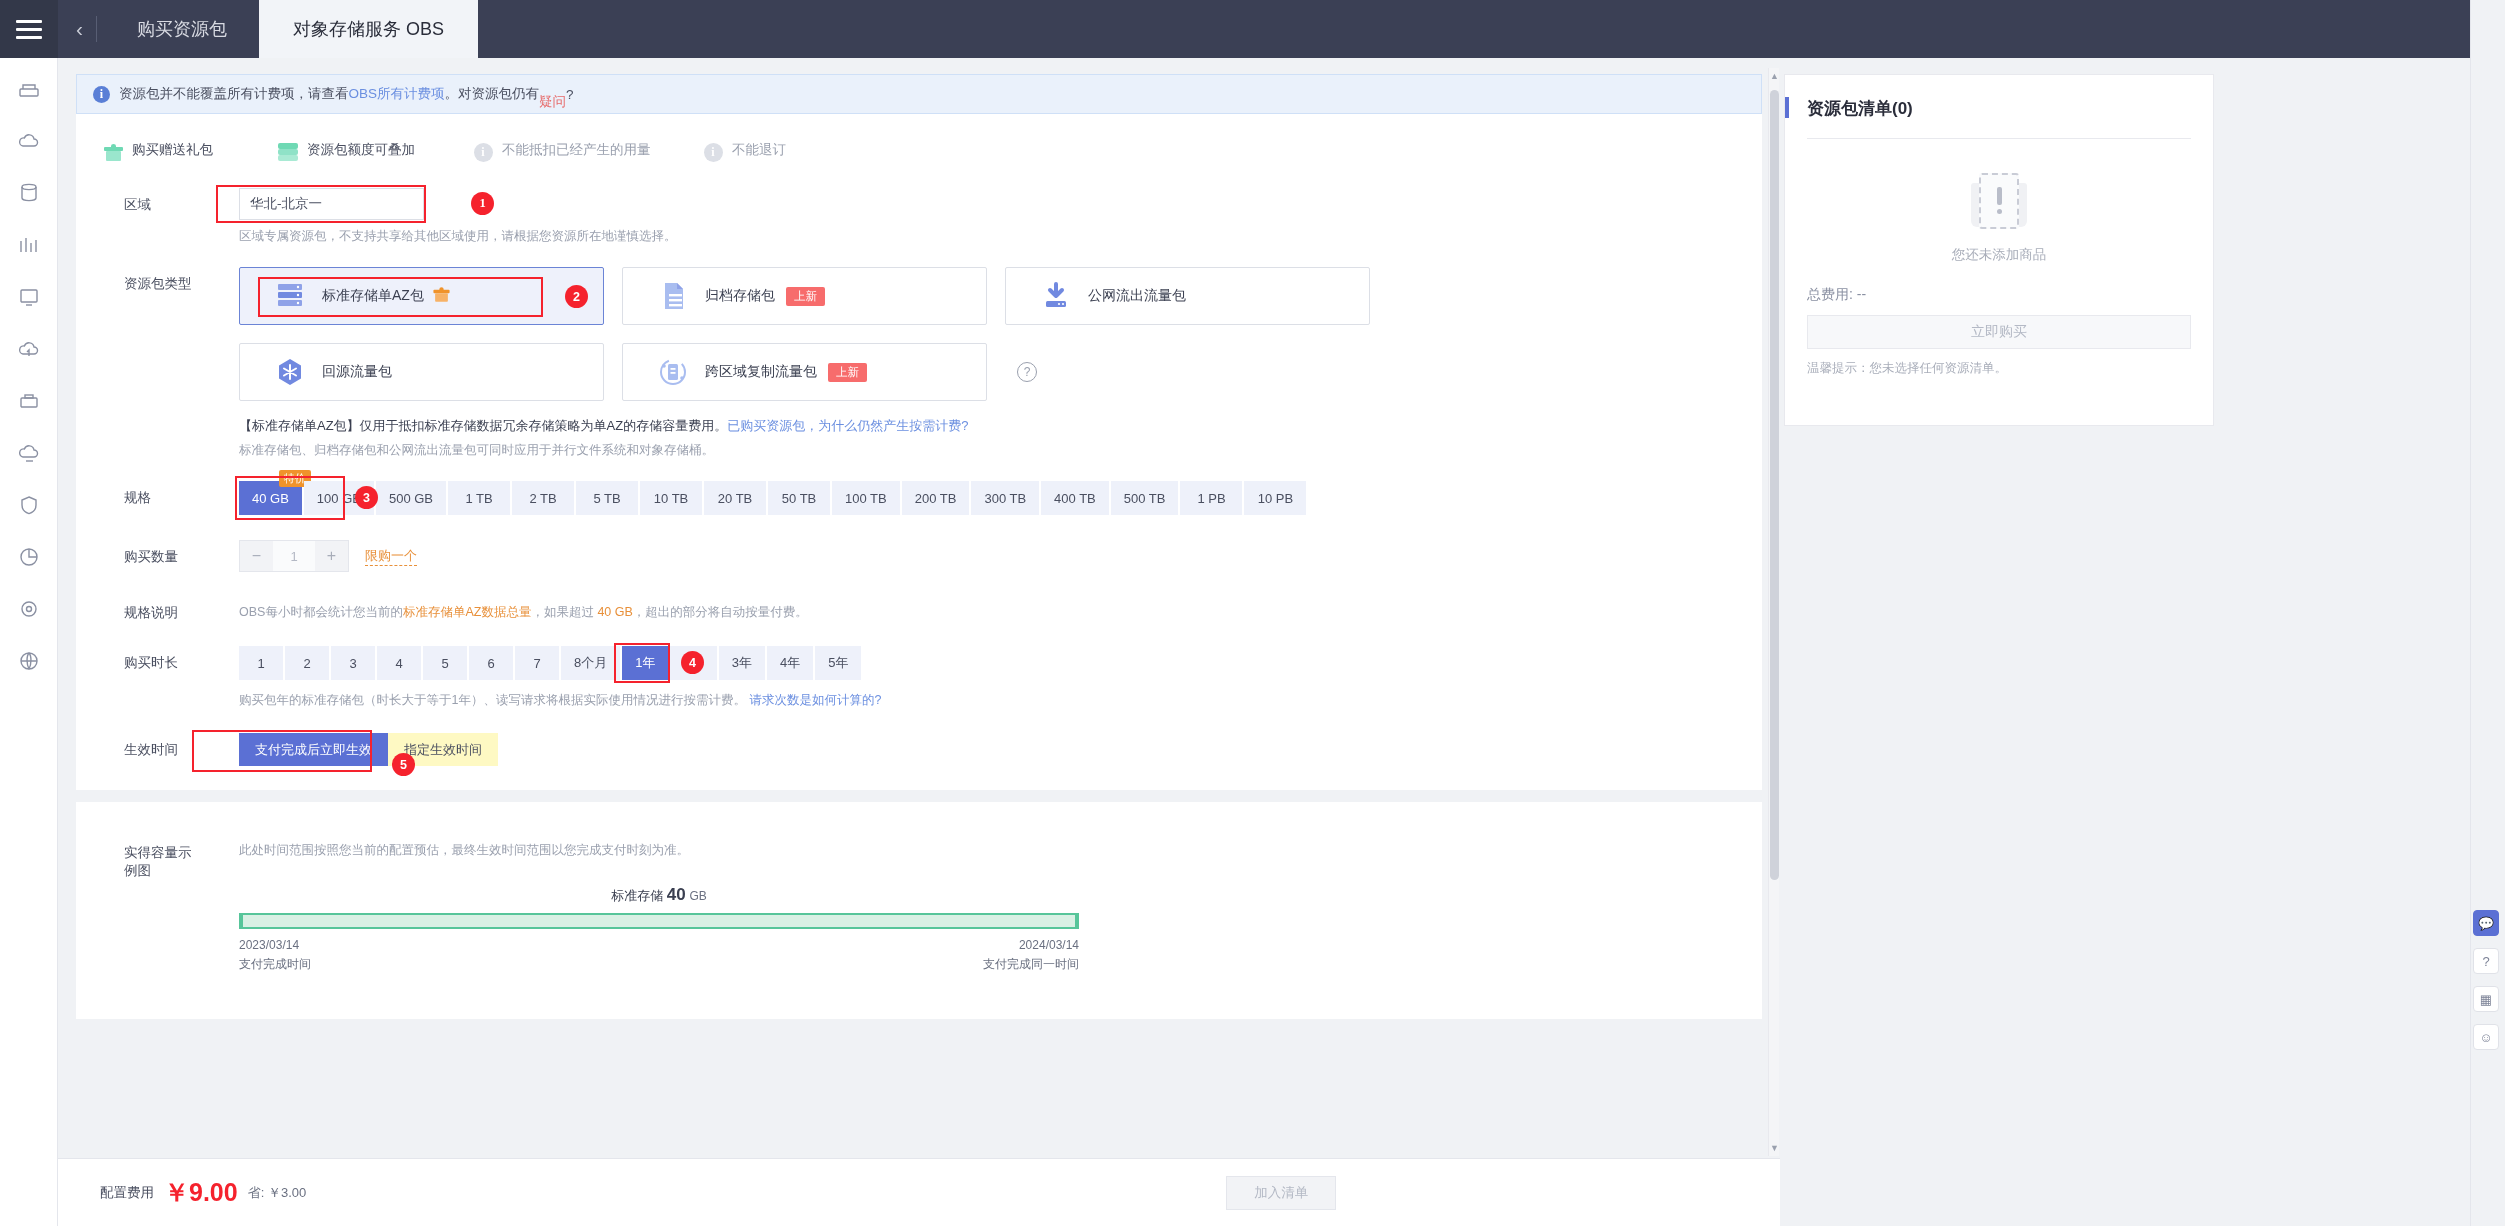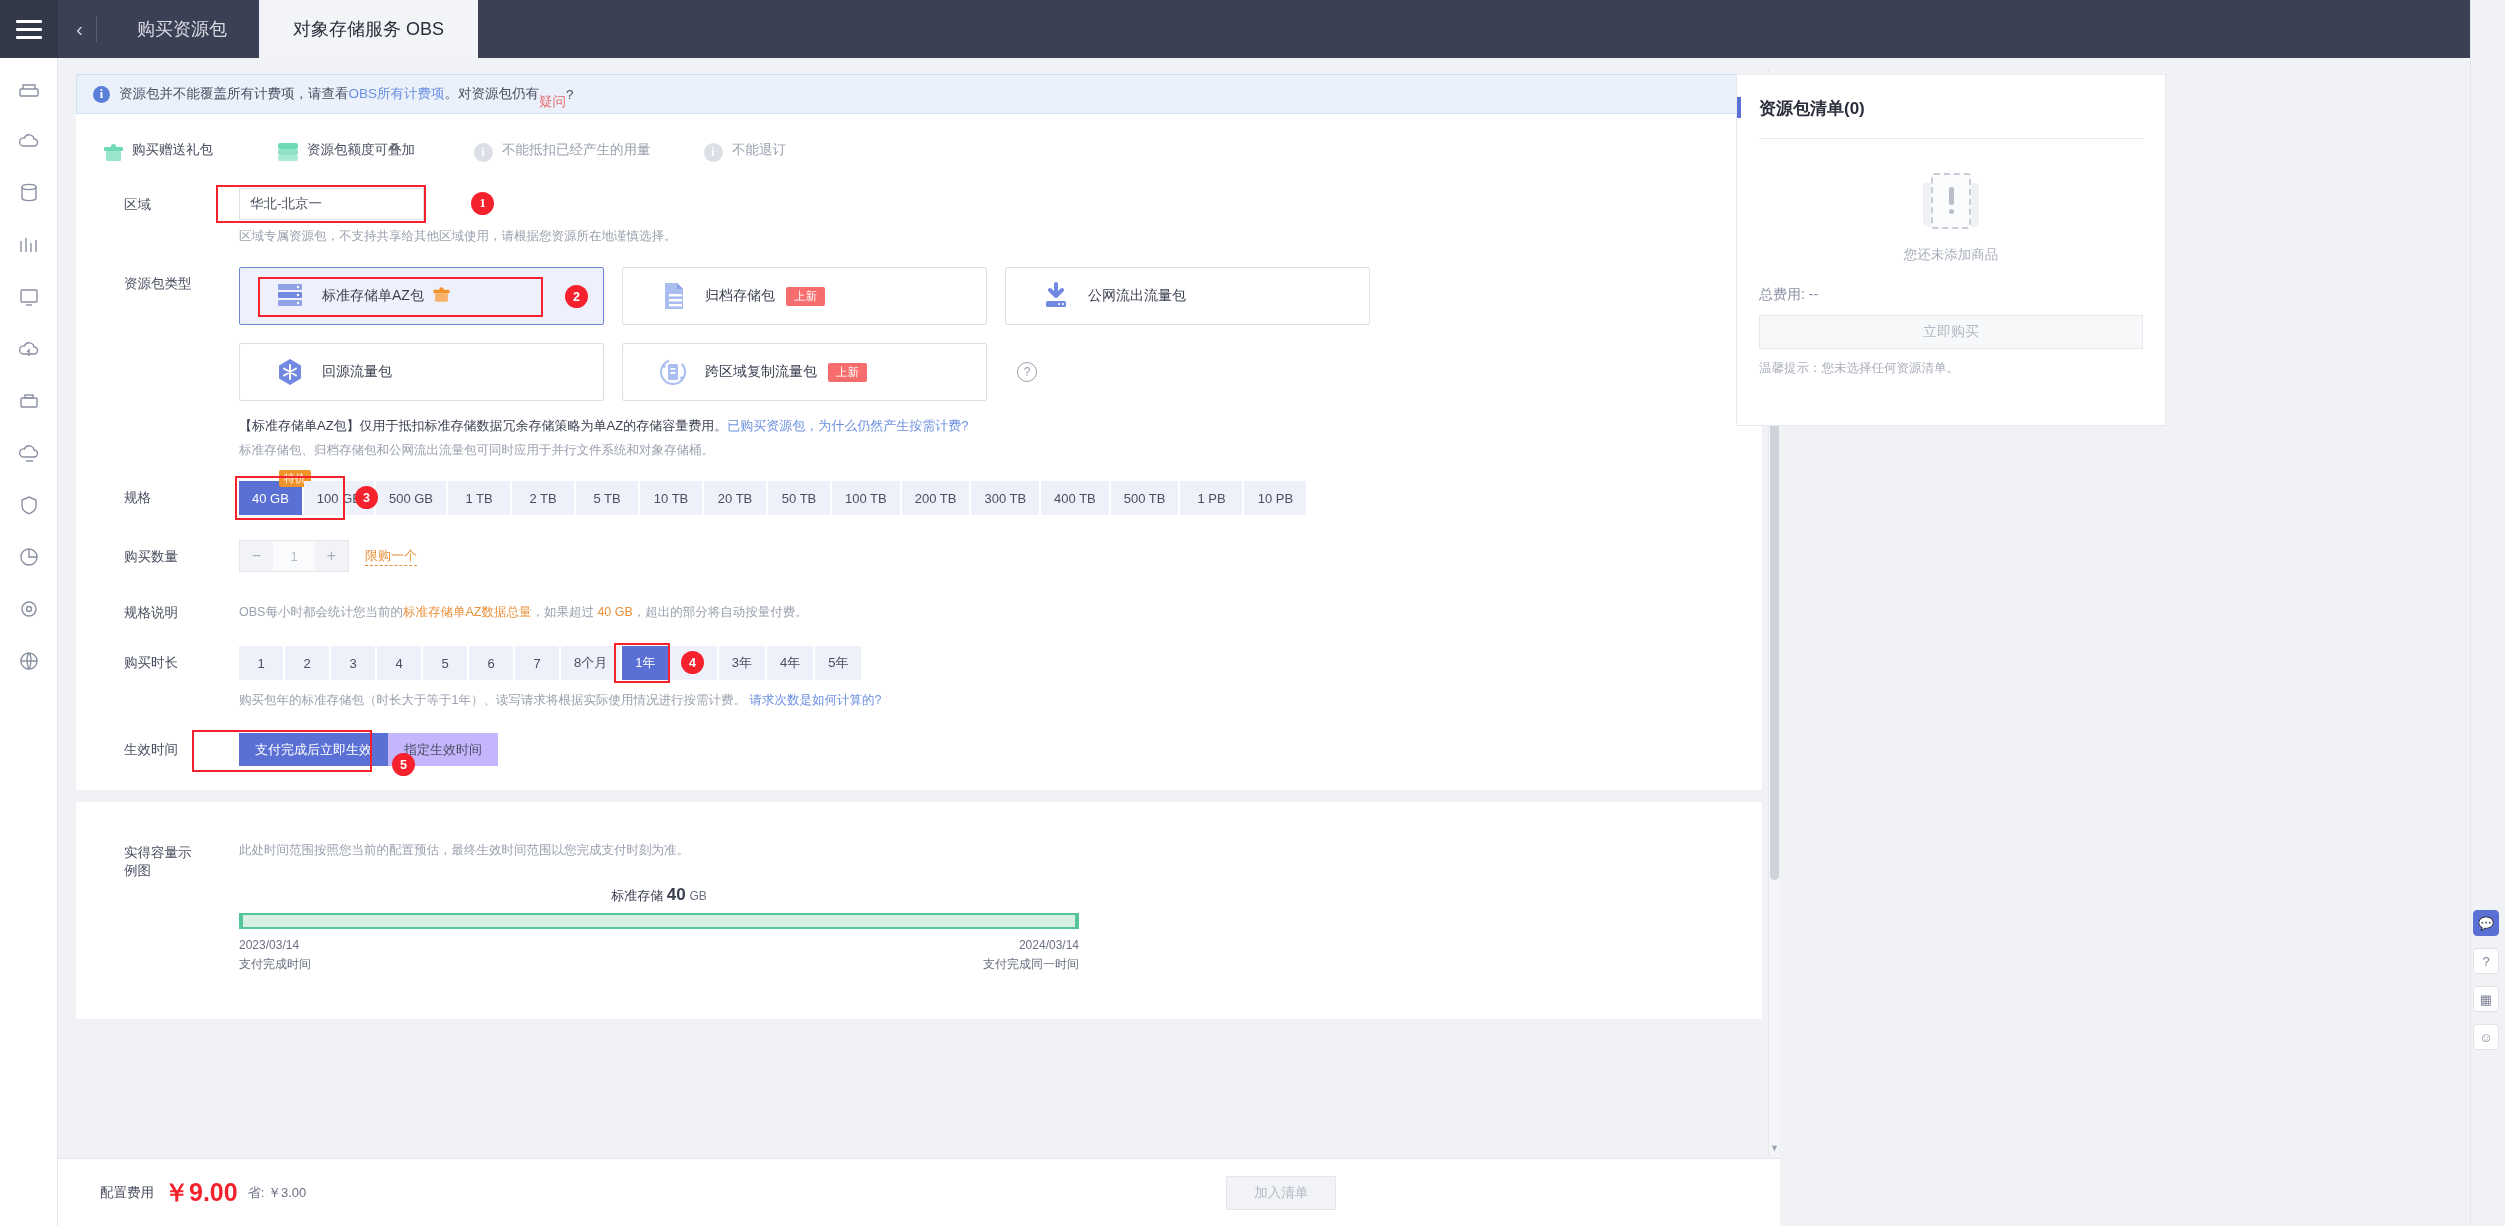--- a/index.html
+++ b/index.html
@@ -125,21 +125,21 @@
   .stepper{ display:flex; height:32px; width:110px; border:1px solid #e4e6ec;}
   .stepper .btn{ width:33px;display:flex;align-items:center;justify-content:center;
     background:#f2f3f6;color:#a8adb9;font-size:16px;cursor:pointer;}
   .stepper .val{ flex:1;display:flex;align-items:center;justify-content:center;
     background:#fafbfc;color:#b4b9c5;font-size:13px;}
   .limit-note{ color:#e8903a; font-size:13px; margin-left:16px; align-self:center;
     border-bottom:1px dashed #e8903a; cursor:pointer;}
   
   .seg{ display:flex; }
   .seg-item{ height:33px;padding:0 16px;display:flex;align-items:center;justify-content:center;
-    background:#c4b5fd;font-size:13px;color:#4a4f60;cursor:pointer;}
+    background:#fef9c3;font-size:13px;color:#4a4f60;cursor:pointer;}
   .seg-item.sel{ background:#5b70d4;color:#fff;}
   
   .chart-card{ background:#fff; margin-top:12px; padding:40px 0 40px 0;}
   .bar-wrap{ margin-top:26px; width:840px; position:relative;}
   .bar-label{ text-align:center; font-size:13px; color:#3a3f50; margin-bottom:8px;}
   .bar-label b{ font-size:17px; font-weight:bold; }
   .bar{ height:16px; background:#d9f0e4; border:2px solid #57c59a; border-left-width:4px; border-right-width:4px;}
   .bar-dates{ display:flex; justify-content:space-between; margin-top:7px; font-size:12px; color:#6a7081; line-height:1.55;}
   .bar-dates .right{ text-align:right;}
   
@@ -149,21 +149,21 @@
   }
   .cost-label{ font-size:13.5px; color:#4a4f60; margin-right:10px;}
   .cost-val{ font-size:25px; color:#f5222d; font-weight:bold;}
   .cost-sub{ font-size:13px; color:#6a7081; margin-left:10px;}
   .addbtn{
     margin-left:auto; width:110px;height:34px;background:#f2f3f6;border:1px solid #e4e6ec;
     color:#b4b9c5;font-size:13.5px;display:flex;align-items:center;justify-content:center;cursor:pointer;
   }
   
   .rightpanel{
-    position:absolute; left:1736px; top:74px; width:430px; height:352px;
+    position:absolute; left:1784px; top:74px; width:430px; height:352px;
     background:#fff; border:1px solid #e8e9ee;
   }
   .rp-title{ font-size:17px;font-weight:bold;color:#2a2d3a;padding:22px 0 0 22px;position:relative;}
   .rp-accent{ position:absolute;left:0;top:22px;width:4px;height:21px;background:#5b70d4;}
   .rp-divider{ height:1px;background:#e8e9ee;margin:18px 22px 0 22px;}
   .rp-empty{ display:flex;flex-direction:column;align-items:center;padding-top:34px;}
   .empty-box{ width:56px;height:60px;position:relative;}
   .empty-box .dash{ position:absolute;left:8px;top:0;width:40px;height:56px;
     border:2px dashed #c9ccd6;border-radius:3px;background:#fafbfc;}
   .empty-box .sideL{ position:absolute;left:0;top:10px;width:12px;height:44px;

